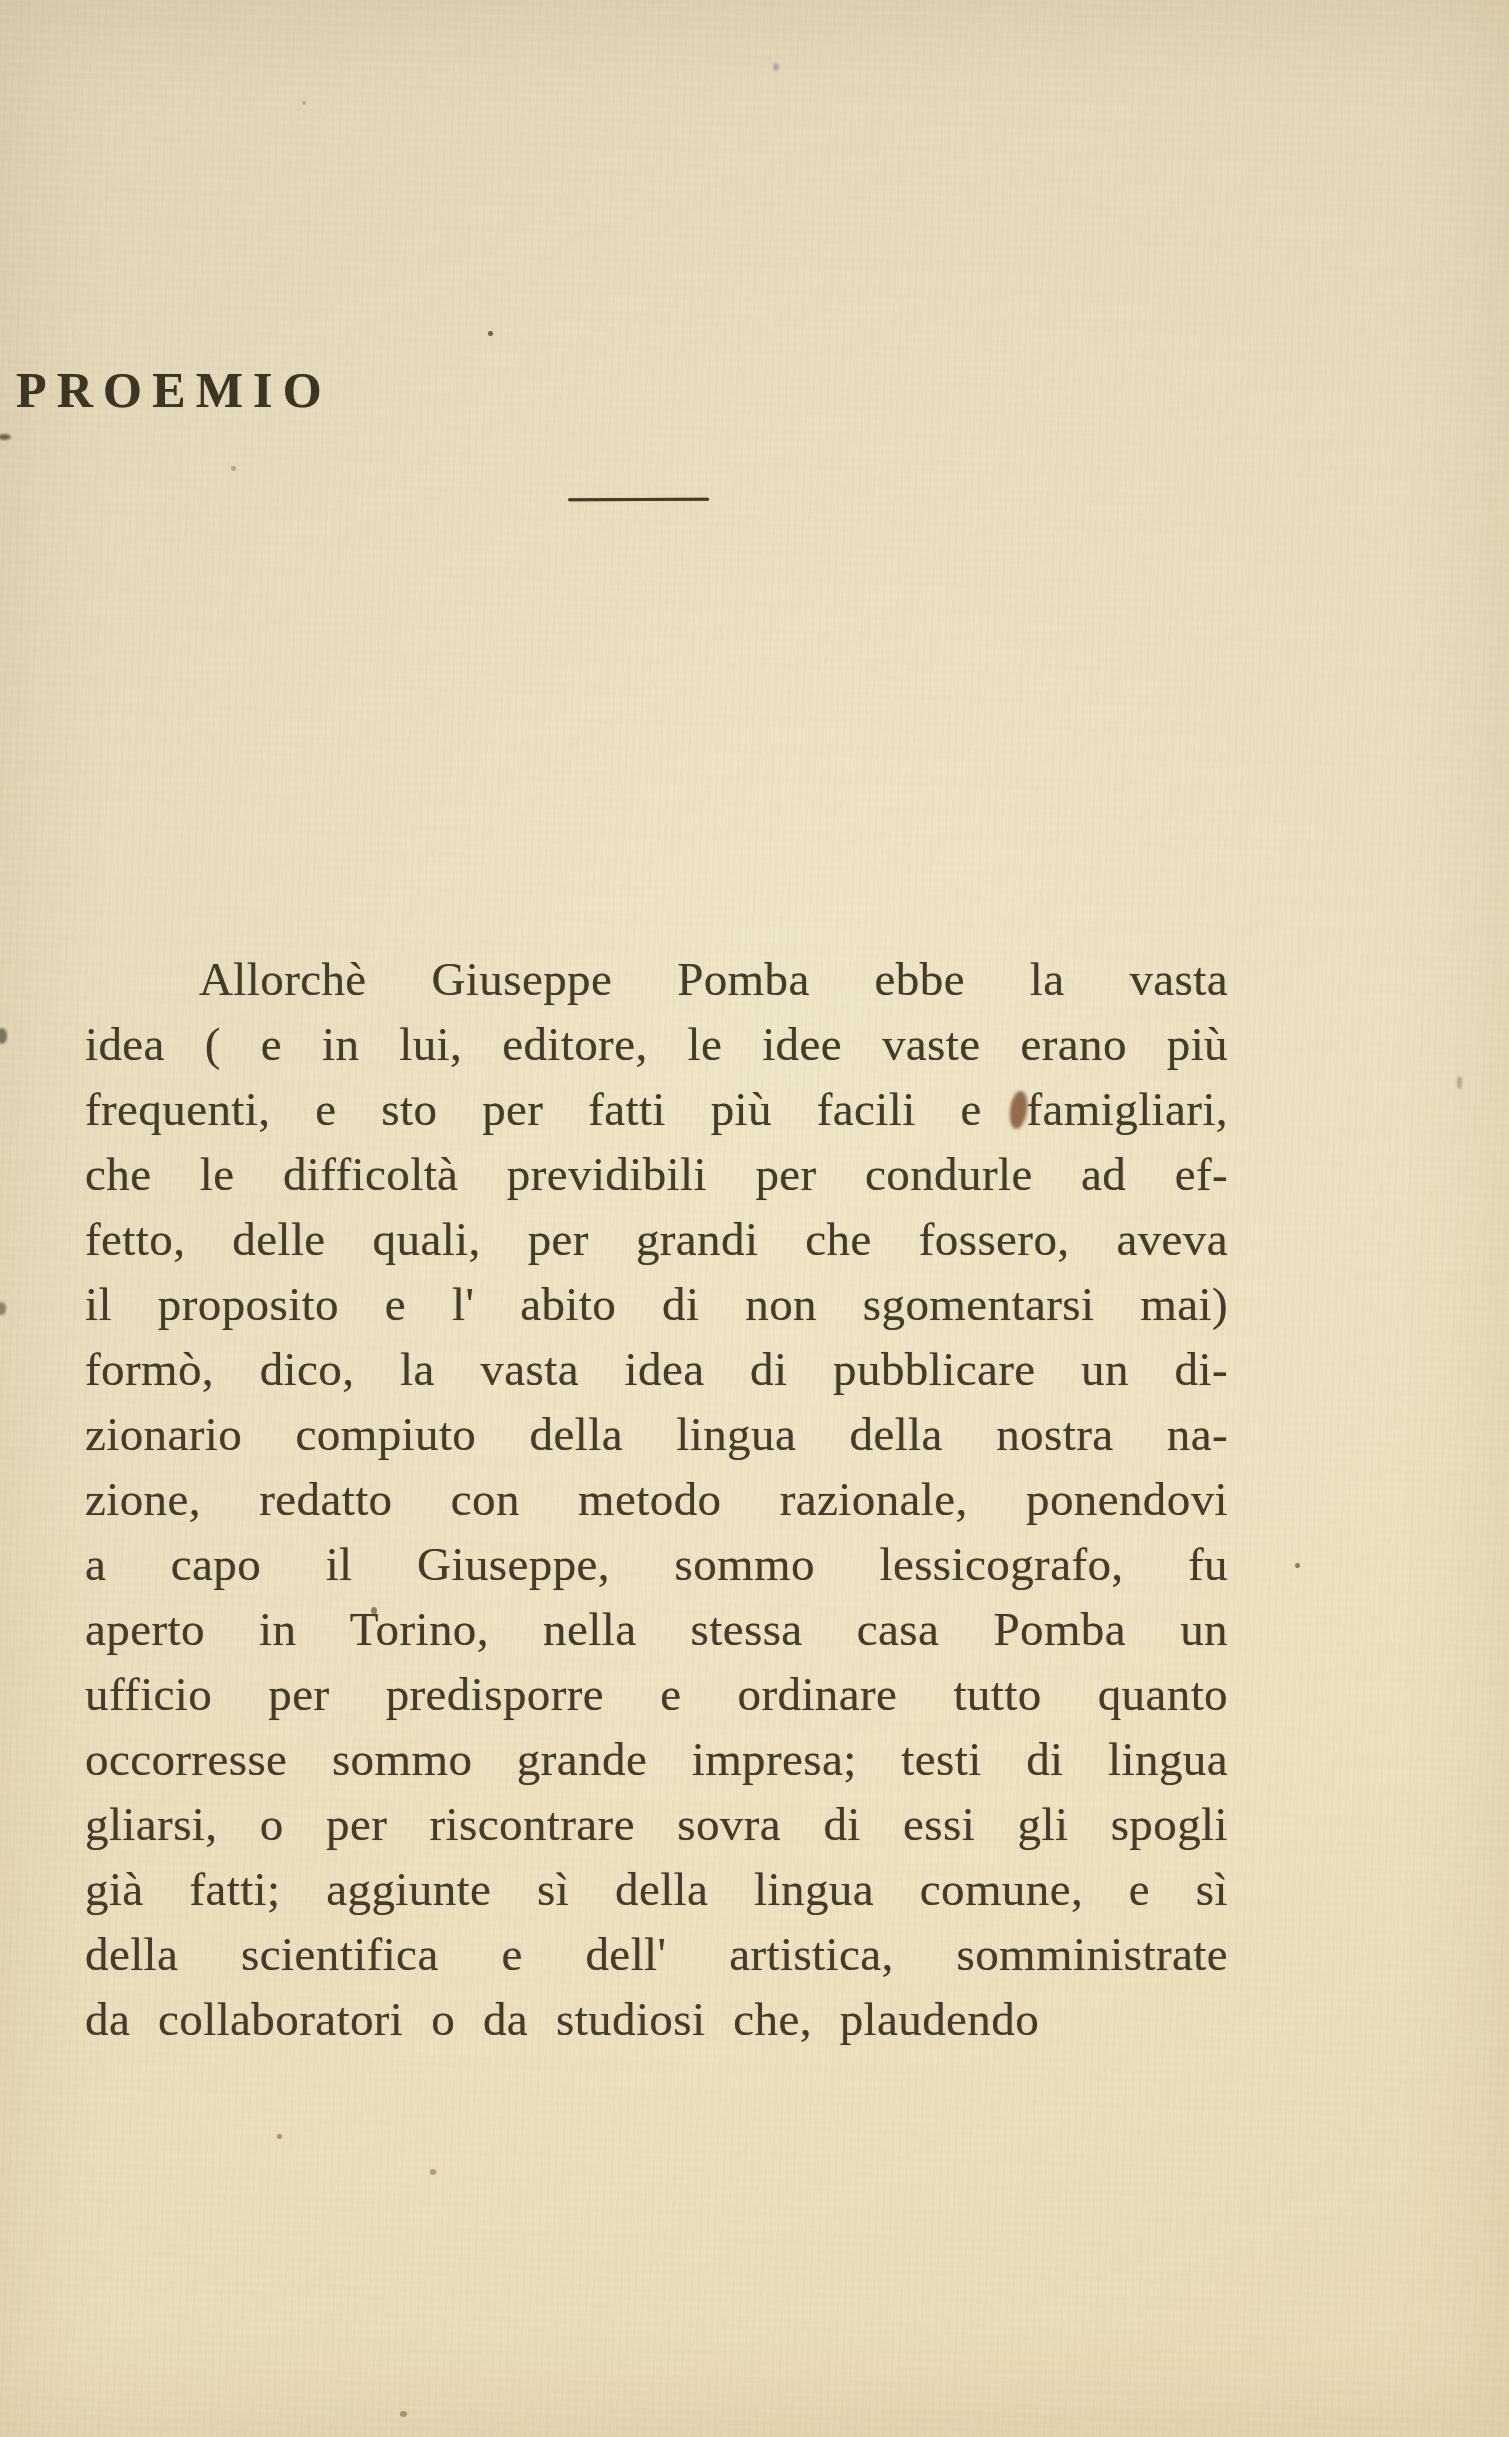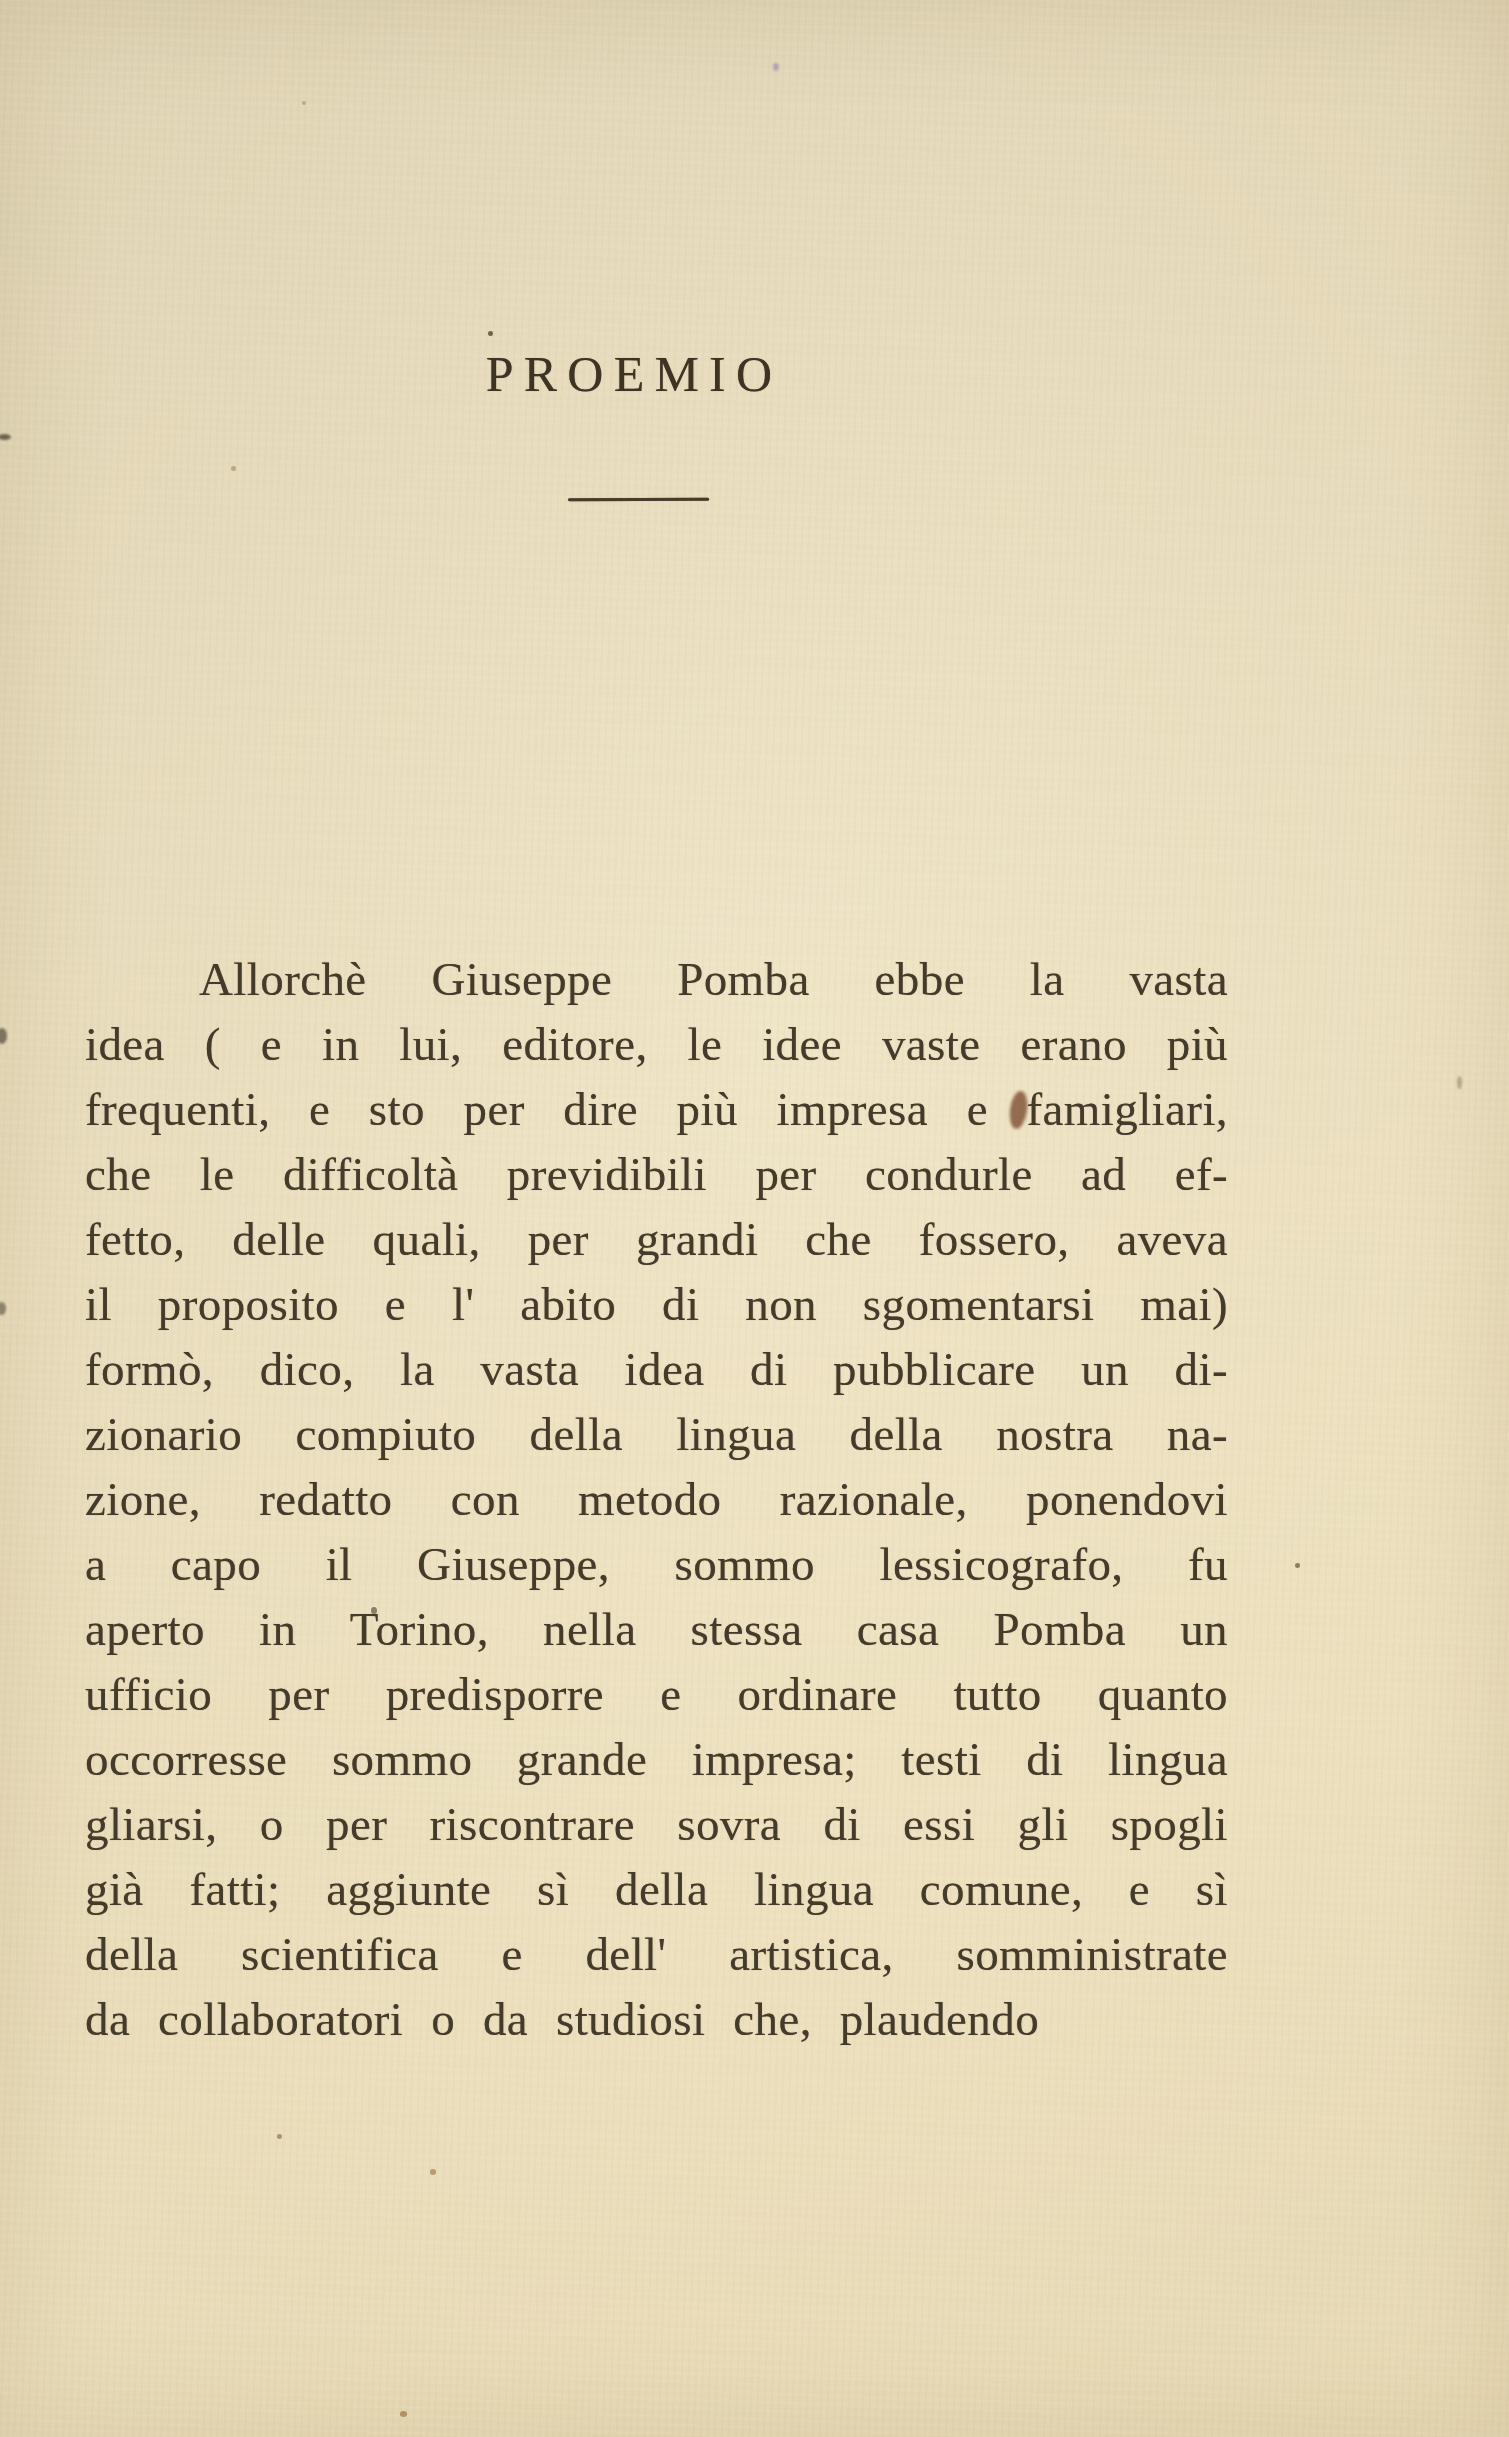--- a/index.html
+++ b/index.html
@@ -33,24 +33,23 @@
       repeating-linear-gradient(92deg, rgba(125, 105, 62, 0.028) 0 2.4px, rgba(0,0,0,0) 2.4px 7px),
       repeating-linear-gradient(2deg, rgba(255, 250, 228, 0.05) 0 3.1px, rgba(0,0,0,0) 3.1px 8.7px),
       radial-gradient(ellipse 1102px 1416px at 52% 42%, rgba(255, 252, 238, 0.10), rgba(120, 98, 55, 0.07));
     pointer-events: none;
   }
   .title {
     position: absolute;
     left: 0;
     top: 345px;
     width: 1268px;            
-    margin: 0;
-    text-align: center;
+    margin: 16px;
     font-size: 50px;
-    font-weight: 400;
+    font-weight: 700;
     letter-spacing: 10.2px;
     color: #3e3424;
     text-shadow: 0 0 0.8px rgba(62, 50, 32, 0.55);
   }
   .rule {
     position: absolute;
     left: 568px;
     top: 498px;
     width: 141px;
     height: 3.1px;
@@ -92,21 +91,21 @@
 <div class="page">
   <div class="texture"></div>
 
   <h1 class="title">PROEMIO</h1>
 
   <div class="rule"></div>
 
   <div class="paragraph">
       <div class="line first">Allorchè Giuseppe Pomba ebbe la vasta</div>
       <div class="line">idea ( e in lui, editore, le idee vaste erano più</div>
-      <div class="line">frequenti, e sto per dire più impresa e famigliari,</div>
+      <div class="line">frequenti, e sto per fatti più facili e famigliari,</div>
       <div class="line">che le difficoltà previdibili per condurle ad ef-</div>
       <div class="line">fetto, delle quali, per grandi che fossero, aveva</div>
       <div class="line">il proposito e l' abito di non sgomentarsi mai)</div>
       <div class="line">formò, dico, la vasta idea di pubblicare un di-</div>
       <div class="line">zionario compiuto della lingua della nostra na-</div>
       <div class="line">zione, redatto con metodo razionale, ponendovi</div>
       <div class="line">a capo il Giuseppe, sommo lessicografo, fu</div>
       <div class="line">aperto in Torino, nella stessa casa Pomba un</div>
       <div class="line">ufficio per predisporre e ordinare tutto quanto</div>
       <div class="line">occorresse sommo grande impresa; testi di lingua</div>

